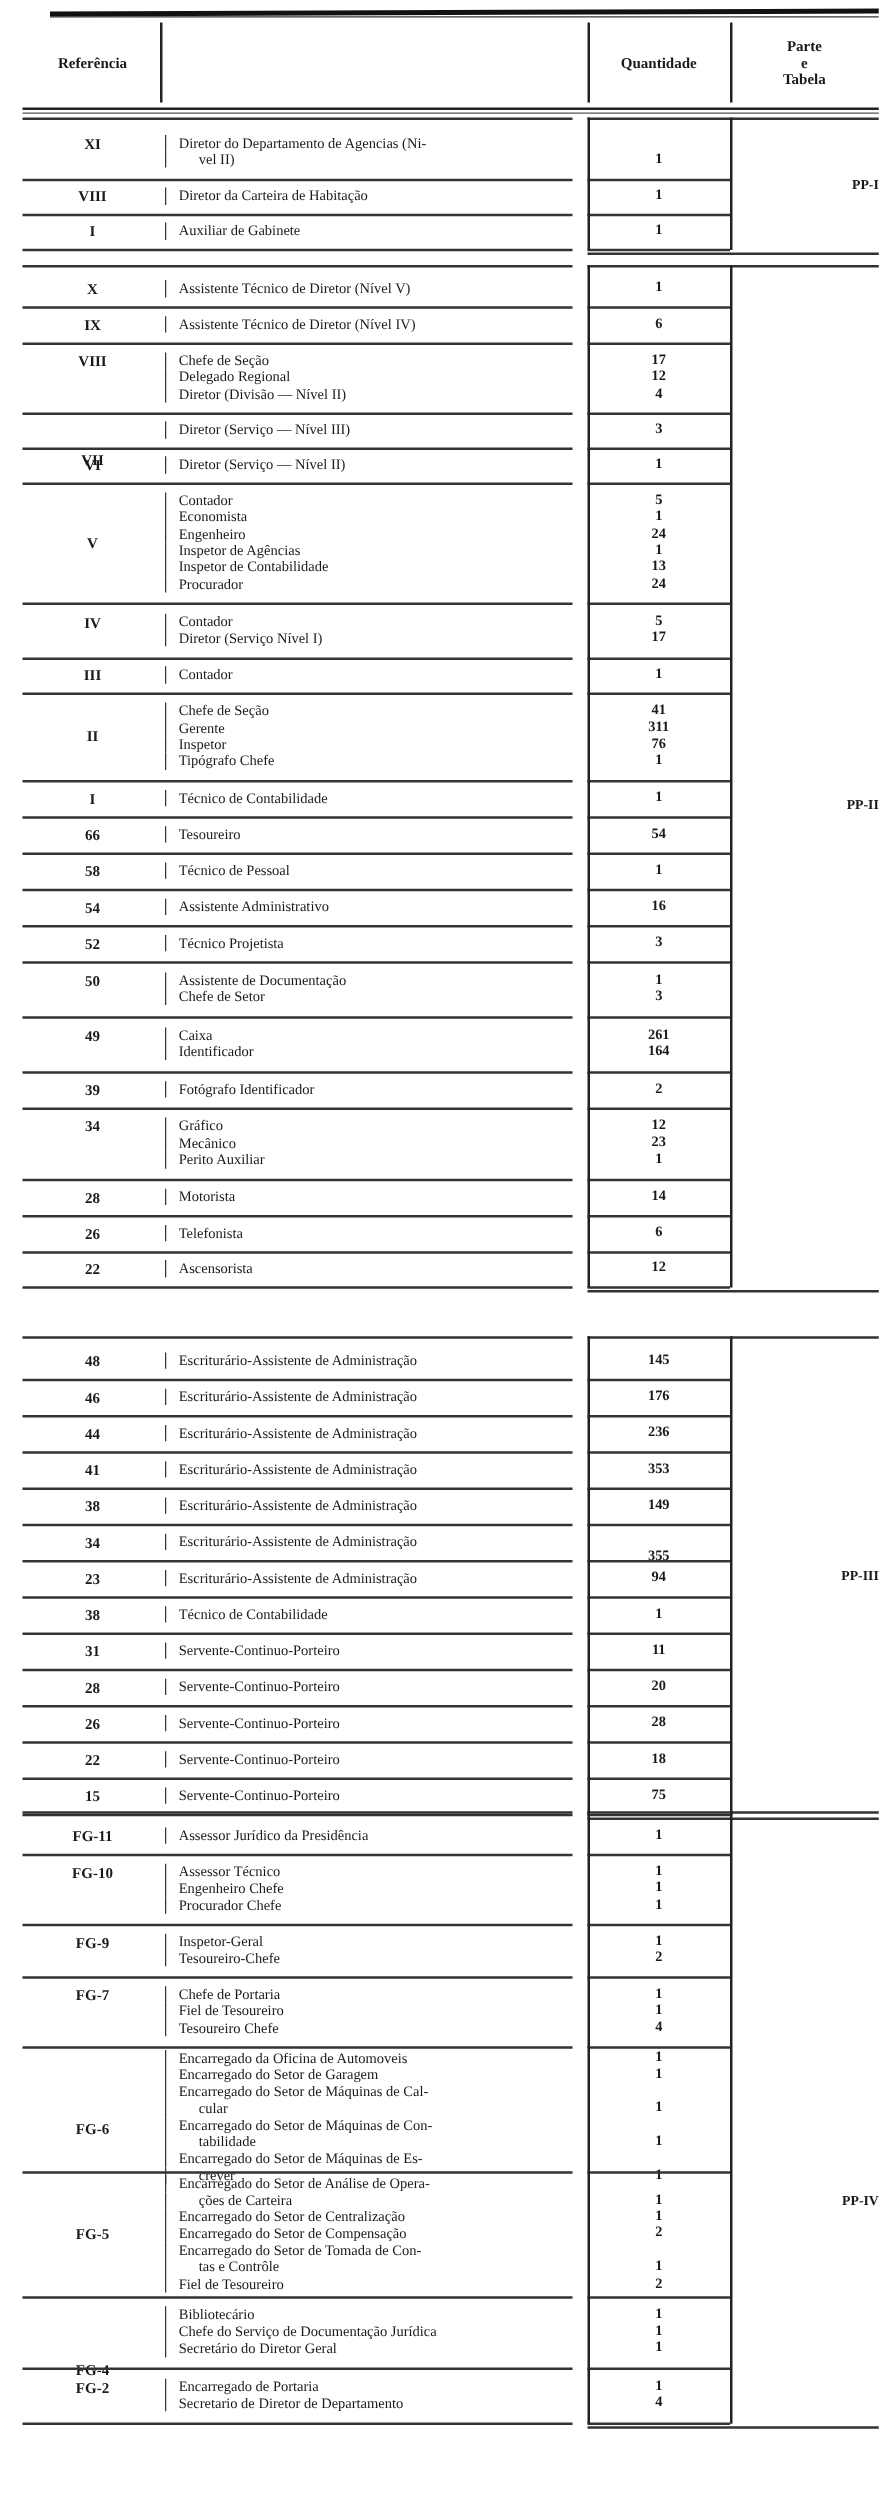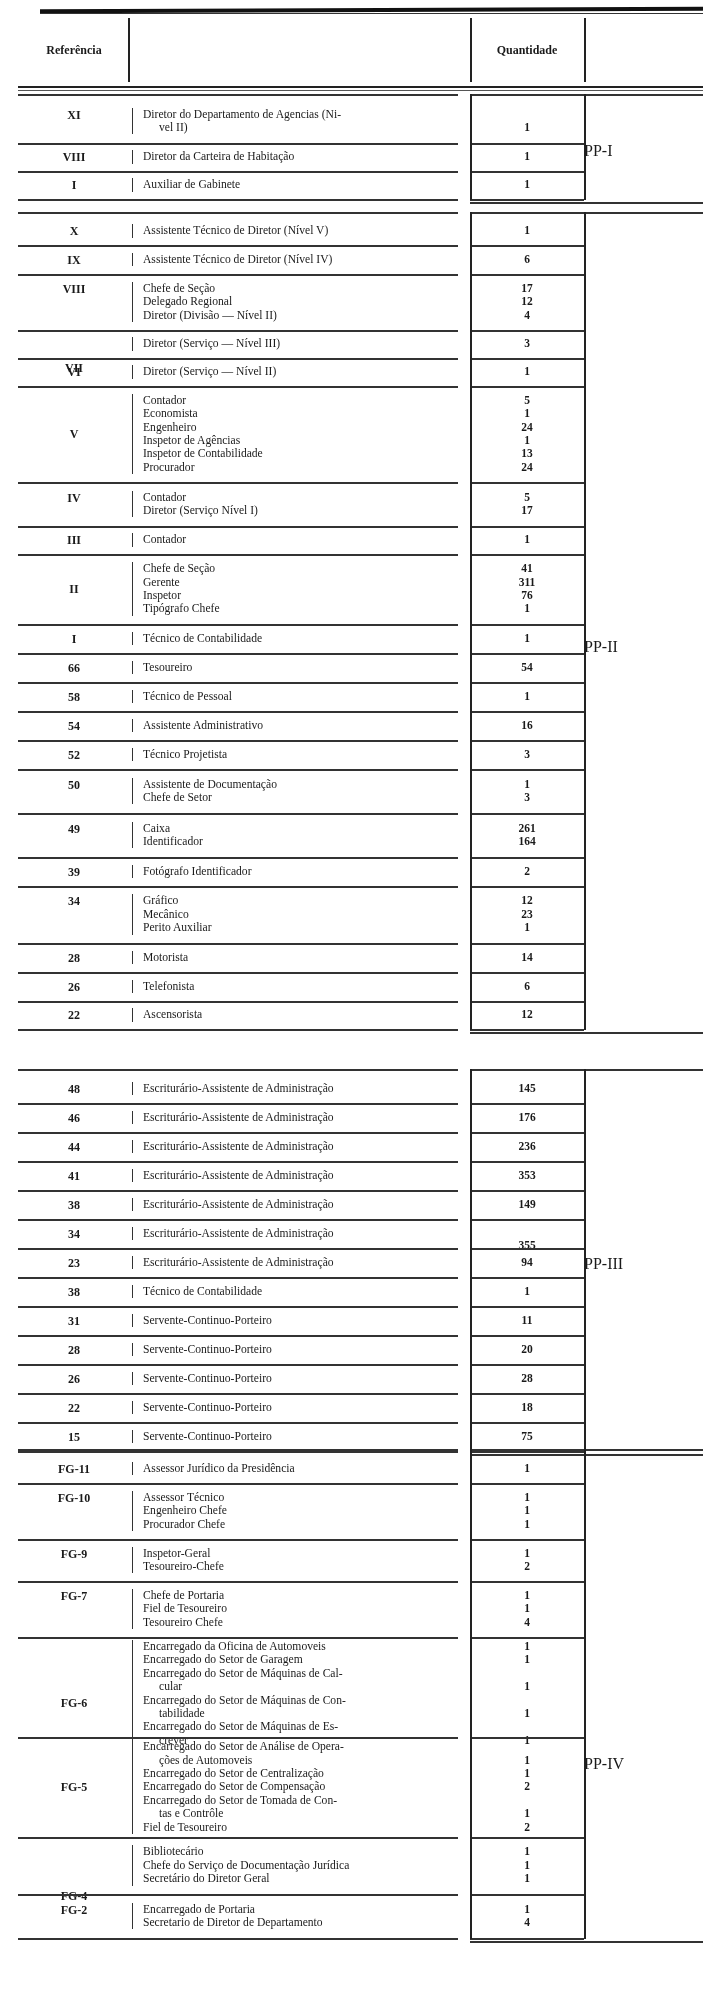--- a/index.html
+++ b/index.html
@@ -19,35 +19,42 @@
   .hdrline2 { position:absolute; left:18px; width:685px; height:1px; background:#555; }
   .row { position:absolute; left:18px; width:566px; }
   .ref { position:absolute; left:0; width:112px; text-align:center; font-weight:bold; font-size:12px; }
   .den { position:absolute; left:112px; width:340px; font-size:11.6px; line-height:13.4px; }
   .den .line { position:relative; padding-left:10px; white-space:nowrap; border-left:1.4px solid #333; margin-left:2px; }
   .den .line.cont { padding-left:26px; }
   .qty { position:absolute; left:452px; width:114px; text-align:center; font-weight:bold; font-size:11.5px; line-height:13.4px; }
   .rline { position:absolute; left:18px; width:440px; height:1.5px; background:#333; }
   .qline { position:absolute; left:470px; width:114px; height:1.5px; background:#333; }
   .fullline { position:absolute; left:470px; width:233px; height:1.5px; background:#333; }
-  .part { position:absolute; left:584px; width:119px; text-align:left; font-weight:normal; font-size:16px; }
+  .part { position:absolute; left:584px; width:119px; text-align:right; font-weight:bold; font-size:11px; }
 </style>
 </head>
 <body>
 
 <div class="page">
   <div class="topline"></div>
   <div class="topline2"></div>
 
   <div class="hdr hdr-ref">
       <span>Referência</span>
     </div>
   <div class="hdr hdr-qty">
       <span>Quantidade</span>
     </div>
+  <div class="hdr hdr-part">
+    <span>
+      <span>Parte</span><br>
+      <span>e</span><br>
+      <span>Tabela</span>
+    </span>
+  </div>
   <div class="vsep" style="left:128px;top:18px;height:64px;"></div>
   <div class="vsep" style="left:470px;top:18px;height:64px;"></div>
   <div class="vsep" style="left:584px;top:18px;height:64px;"></div>
   <div class="hdrline" style="top:86px;"></div>
   <div class="hdrline2" style="top:90px;"></div>
 
   <div id="table-body">
       <div class="rline" style="top: 94px;"></div>
       <div class="fullline" style="top: 94px;"></div>
       <div class="row" style="top: 100px; height: 44px;">
@@ -583,21 +590,21 @@
           <div>&nbsp;</div>
           <div>1</div>
         </div>
       </div>
       <div class="rline" style="top: 1737px;"></div>
       <div class="qline" style="top: 1737px;"></div>
       <div class="row" style="top: 1738px; height: 100px;">
         <div class="ref" style="top: 42px;">FG-5</div>
         <div class="den" style="top: 2.1px;">
           <div class="line">Encarregado do Setor de Análise de Opera-</div>
-          <div class="line cont">ções de Automoveis</div>
+          <div class="line cont">ções de Carteira</div>
           <div class="line">Encarregado do Setor de Centralização</div>
           <div class="line">Encarregado do Setor de Compensação</div>
           <div class="line">Encarregado do Setor de Tomada de Con-</div>
           <div class="line cont">tas e Contrôle</div>
           <div class="line">Fiel de Tesoureiro</div>
         </div>
         <div class="qty" style="top: 2.1px;">
           <div>&nbsp;</div>
           <div>1</div>
           <div>1</div>

